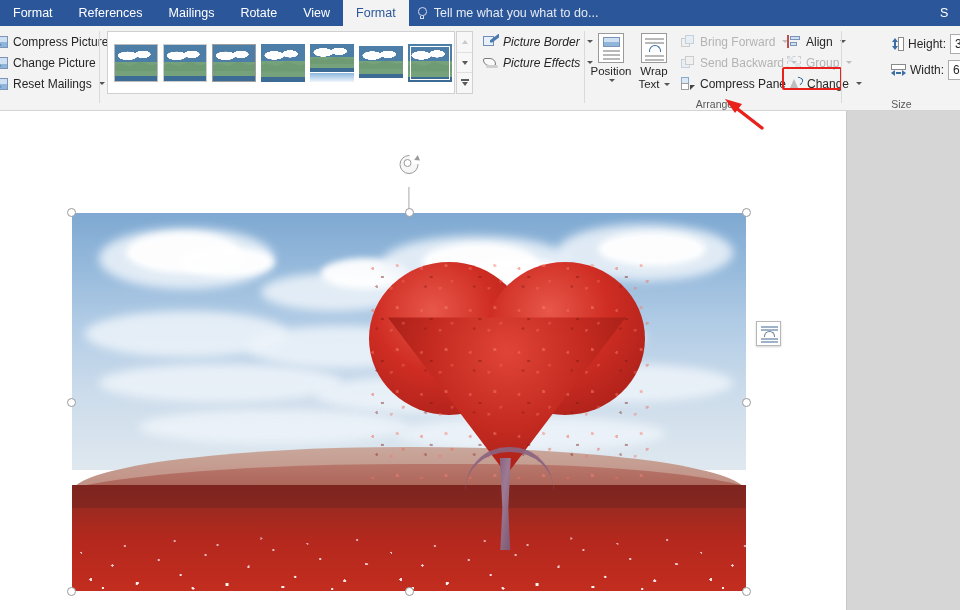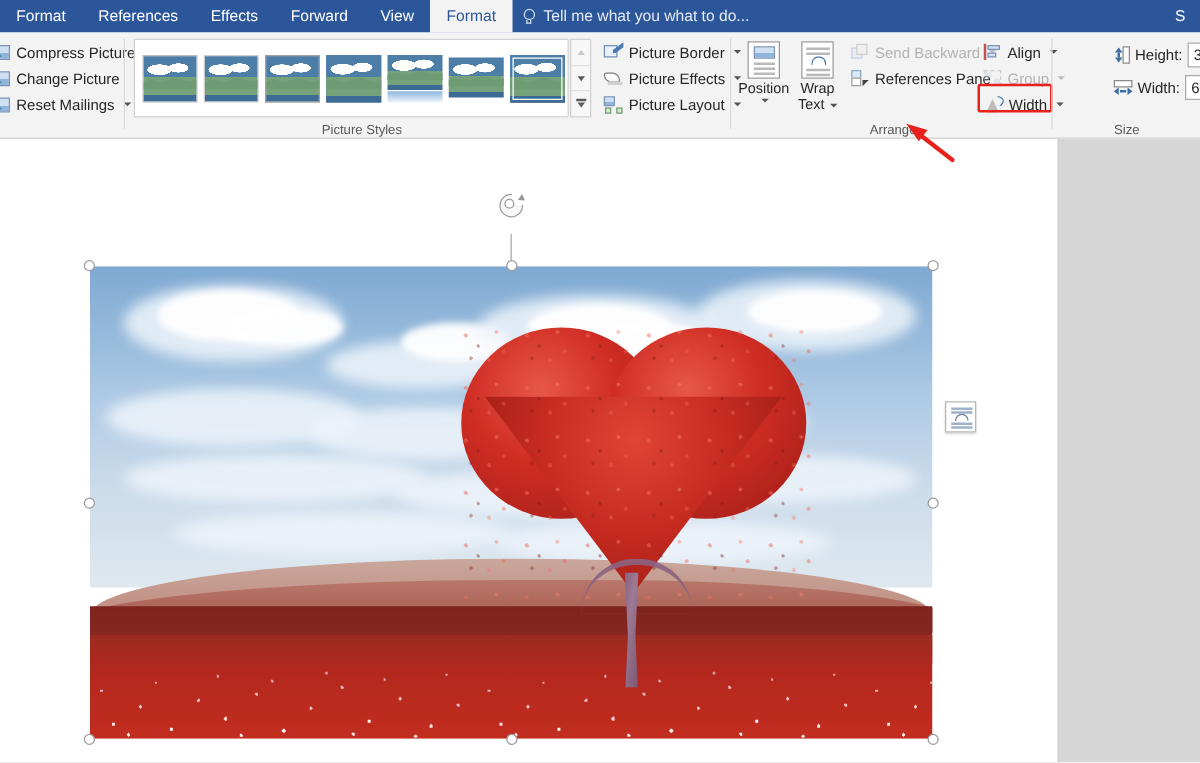--- a/index.html
+++ b/index.html
@@ -151,21 +151,21 @@
     width:0;height:0;border-left:3.5px solid transparent;border-right:3.5px solid transparent;
     border-top:4px solid #5a5a5a;
   }
   .gs.more:after {
     content:""; position:absolute; left:50%; top:30%; transform:translateX(-50%);
     width:8px;height:1.5px;background:#5a5a5a;
   }
 
   
   #grp-pbel { left: 478px; width: 108px; }
-  #grp-pbel .cmdrow { height: 21px; }
+  #grp-pbel .cmdrow { height: 21px; font-style: italic; }
 
   .ico-border { width: 15px; height: 14px; position: relative; }
   .ico-border .sq { position: absolute; left: 0; top: 1px; width: 11px; height: 10px;
                     border: 1px solid #6f8fb5; background: #e8f0f9; }
   .ico-border .pen { position: absolute; right: -1px; top: -1px; width: 9px; height: 9px;
                      background: #4a7ab0; clip-path: polygon(100% 0, 100% 45%, 25% 100%, 0 100%, 0 75%); }
   .ico-eff { width: 15px; height: 13px; position: relative; }
   .ico-eff .bod { position: absolute; left: 0; top: 2px; width: 13px; height: 8px;
                   border: 1px solid #7b7b7b; border-radius: 3px 9px 3px 9px; background: #fafafa; }
   .ico-eff .sh { position: absolute; left: 3px; top: 9px; width: 12px; height: 3px;
@@ -409,22 +409,22 @@
   .annot { position: absolute; left: 0; top: 0; width: 960px; height: 610px; pointer-events: none; }
 </style>
 </head>
 <body>
 
 <div id="app">
 
   <div class="tabbar">
     <div class="tab">Format</div>
     <div class="tab">References</div>
-    <div class="tab">Effects</div>
-    <div class="tab">Forward</div>
+    <div class="tab">Mailings</div>
+    <div class="tab">Rotate</div>
     <div class="tab">View</div>
     <div class="tab active">Format</div>
     <div class="tellme">
       <span class="bulb">
         <span class="glass"></span>
           <span class="base"></span>
       </span>
       <span>Tell me what you what to do...</span>
     </div>
     <div class="share-btn">S</div>
@@ -478,48 +478,38 @@
       </div>
       <div class="gal-scroll">
         <div class="gs">
             <span class="arw up"></span>
           </div>
         <div class="gs">
             <span class="arw dn"></span>
           </div>
         <div class="gs more"></div>
       </div>
-      <div class="grp-label">Picture Styles</div>
     </div>
 
     <div class="grp" id="grp-pbel">
       <div style="position:absolute;left:2px;top:5px;">
         <div class="cmdrow">
           <span class="ico ico-border">
               <span class="sq"></span>
               <span class="pen"></span>
             </span>
           <span>Picture Border</span>
           <span class="caret"></span>
         </div>
         <div class="cmdrow">
           <span class="ico ico-eff">
               <span class="bod"></span>
               <span class="sh"></span>
             </span>
           <span>Picture Effects</span>
-          <span class="caret"></span>
-        </div>
-        <div class="cmdrow">
-          <span class="ico ico-layout">
-              <span class="a"></span>
-              <span class="b"></span>
-              <span class="c"></span>
-            </span>
-          <span>Picture Layout</span>
           <span class="caret"></span>
         </div>
       </div>
     </div>
     <div class="grp-sep" style="left:584px;"></div>
 
     <div class="grp" id="grp-arrange">
 
       <div class="bigbtn" style="left:47px;">
         <span class="bi ico-wrap">
@@ -543,33 +533,41 @@
             <span class="ln" style="top:20px;"></span>
             <span class="ln" style="top:24px;"></span>
         </span>
         <span>Position</span>
         <span class="caret"></span>
       </div>
 
       <div style="position:absolute;left:92px;top:5px;">
         <div class="cmdrow disabled">
           <span class="ico ico-bring" style="opacity:.45">
+              <span class="s1"></span>
+              <span class="s2"></span>
+            </span>
+          <span>Bring Forward</span>
+          <span class="caret dis"></span>
+        </div>
+        <div class="cmdrow disabled">
+          <span class="ico ico-bring" style="opacity:.45">
               <span class="s2" style="left:0;top:3px"></span>
               <span class="s1" style="left:4px;top:0"></span>
             </span>
           <span>Send Backward</span>
           <span class="caret dis"></span>
         </div>
         <div class="cmdrow">
           <span class="ico ico-sel">
               <span class="s1"></span>
               <span class="s2"></span>
               <span class="cur"></span>
             </span>
-          <span>References Pane</span>
+          <span>Compress Pane</span>
         </div>
       </div>
 
       <div style="position:absolute;left:198px;top:5px;">
         <div class="cmdrow">
           <span class="ico ico-align">
               <span class="bar"></span>
               <span class="r1"></span>
               <span class="r2"></span>
             </span>
@@ -583,21 +581,21 @@
               <span class="q2"></span>
             </span>
           <span>Group</span>
           <span class="caret dis"></span>
         </div>
         <div class="cmdrow">
           <span class="ico ico-rotate">
               <span class="tri"></span>
               <span class="ar"></span>
             </span>
-          <span>Width</span>
+          <span>Change</span>
           <span class="caret"></span>
         </div>
       </div>
 
       <div class="rotate-hl"></div>
       <div class="grp-label">Arrange</div>
     </div>
     <div class="grp-sep" style="left:841px;"></div>
 
     <div class="grp" id="grp-size">

